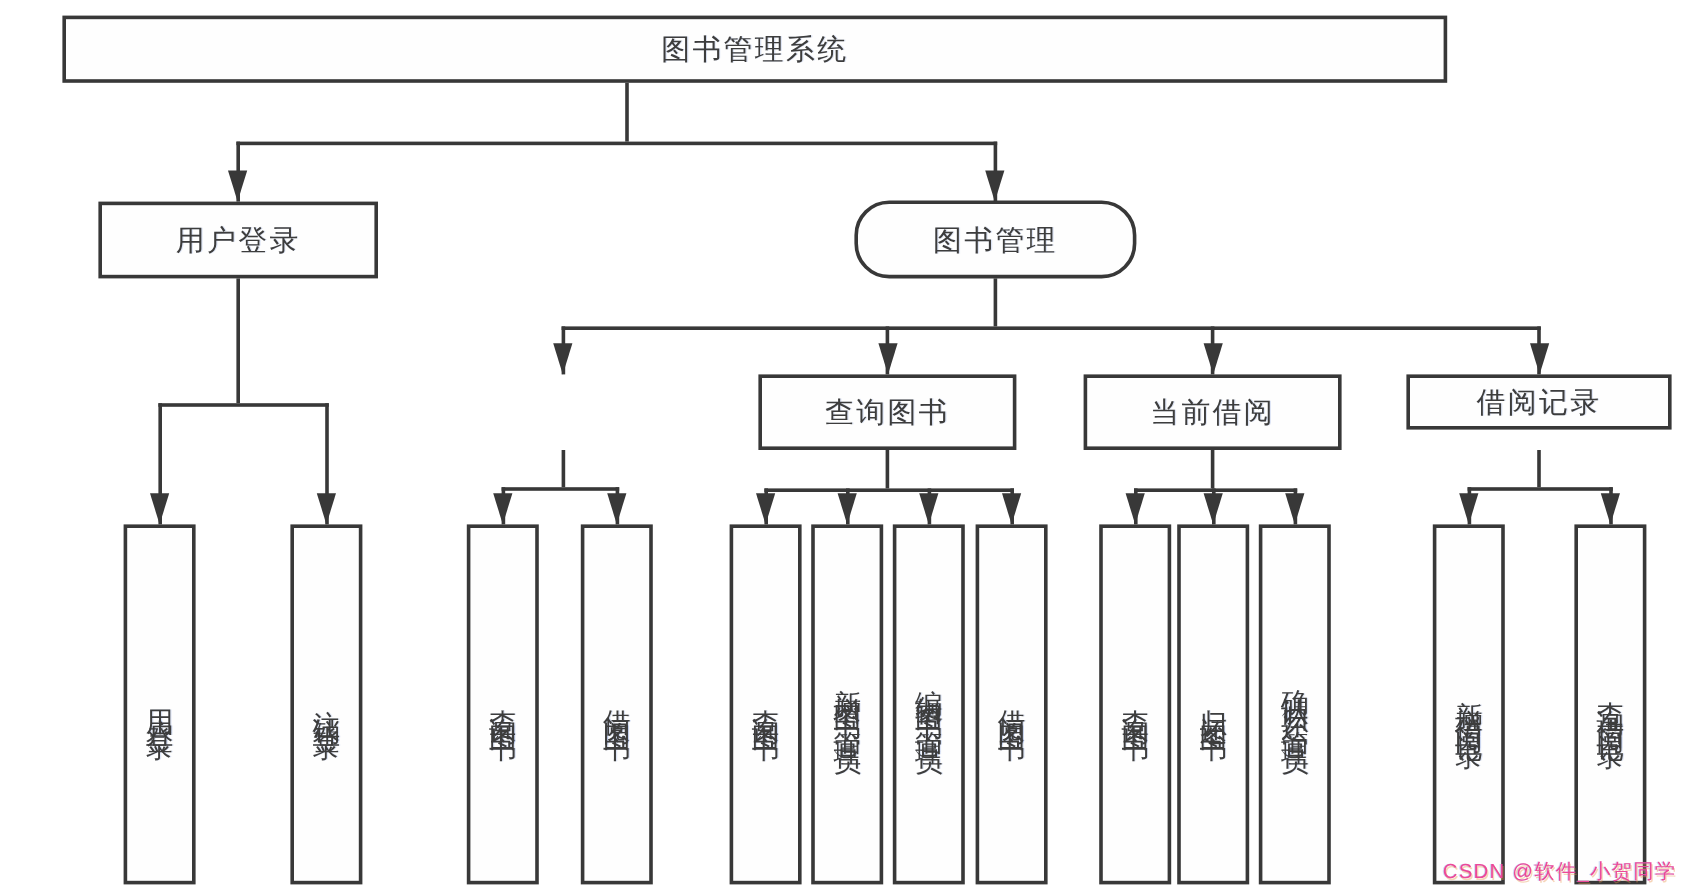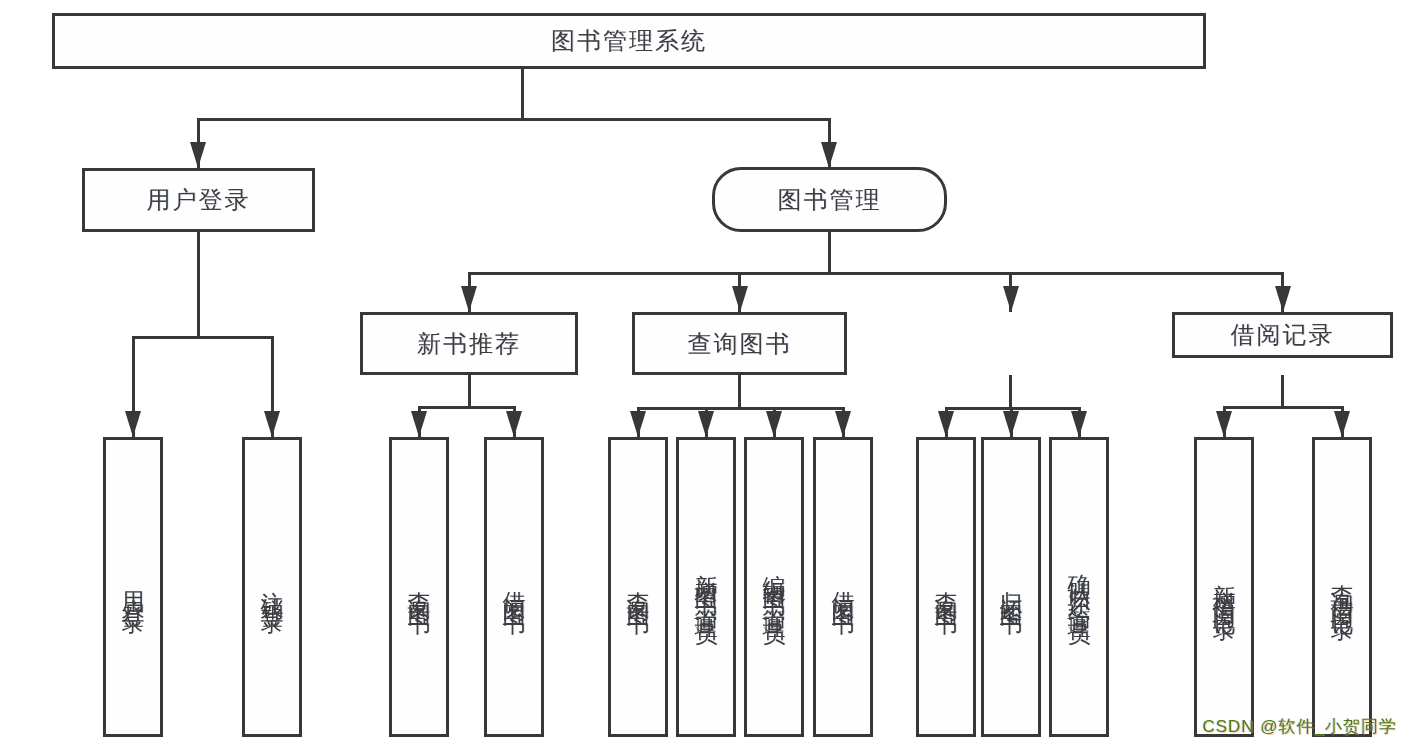--- a/index.html
+++ b/index.html
@@ -21,45 +21,45 @@
   .hline, .vline { position:absolute; background:#383838; }
   .hline { height:3px; }
   .vline { width:3px; }
   .arrow {
     position:absolute; width:0; height:0;
     border-left:8px solid transparent; border-right:8px solid transparent;
     border-top:26px solid #383838;
   }
   .watermark {
     position:absolute; right:8px; bottom:9px; font-size:17px; letter-spacing:1px;
-    color:#4d7c0f;
+    color:#ec4899;
     text-shadow:1px 1px 0 rgba(232,150,80,0.40), -1px 0 0 rgba(140,165,230,0.40);
   }
 </style>
 </head>
 <body>
 
 <div class="stage">
 
   <div class="node" style="left:20px; top:13px; width:1154px; height:56px;margin-left:32px;">
     <span class="h-label">图书管理系统</span>
   </div>
 
   <div class="node" style="left:82px; top:168px; width:233px; height:64px;">
     <span class="h-label">用户登录</span>
   </div>
   <div class="node" style="left:712px; top:167px; width:235px; height:65px;border-radius:29px;">
     <span class="h-label">图书管理</span>
   </div>
 
-  <div class="node" style="left:360px; top:312px; width:218px; height:63px;">
-    <span class="h-label">新书推荐</span>
-  </div>
   <div class="node" style="left:632px; top:312px; width:215px; height:63px;">
     <span class="h-label">查询图书</span>
+  </div>
+  <div class="node" style="left:903px; top:312px; width:215px; height:63px;">
+    <span class="h-label">当前借阅</span>
   </div>
   <div class="node" style="left:1172px; top:312px; width:221px; height:46px;">
     <span class="h-label">借阅记录</span>
   </div>
 
   <div class="node leaf" style="left:103px;">
     <span class="vtext">用户登录</span>
   </div>
   <div class="node leaf" style="left:242px;">
     <span class="vtext">注销登录</span>

